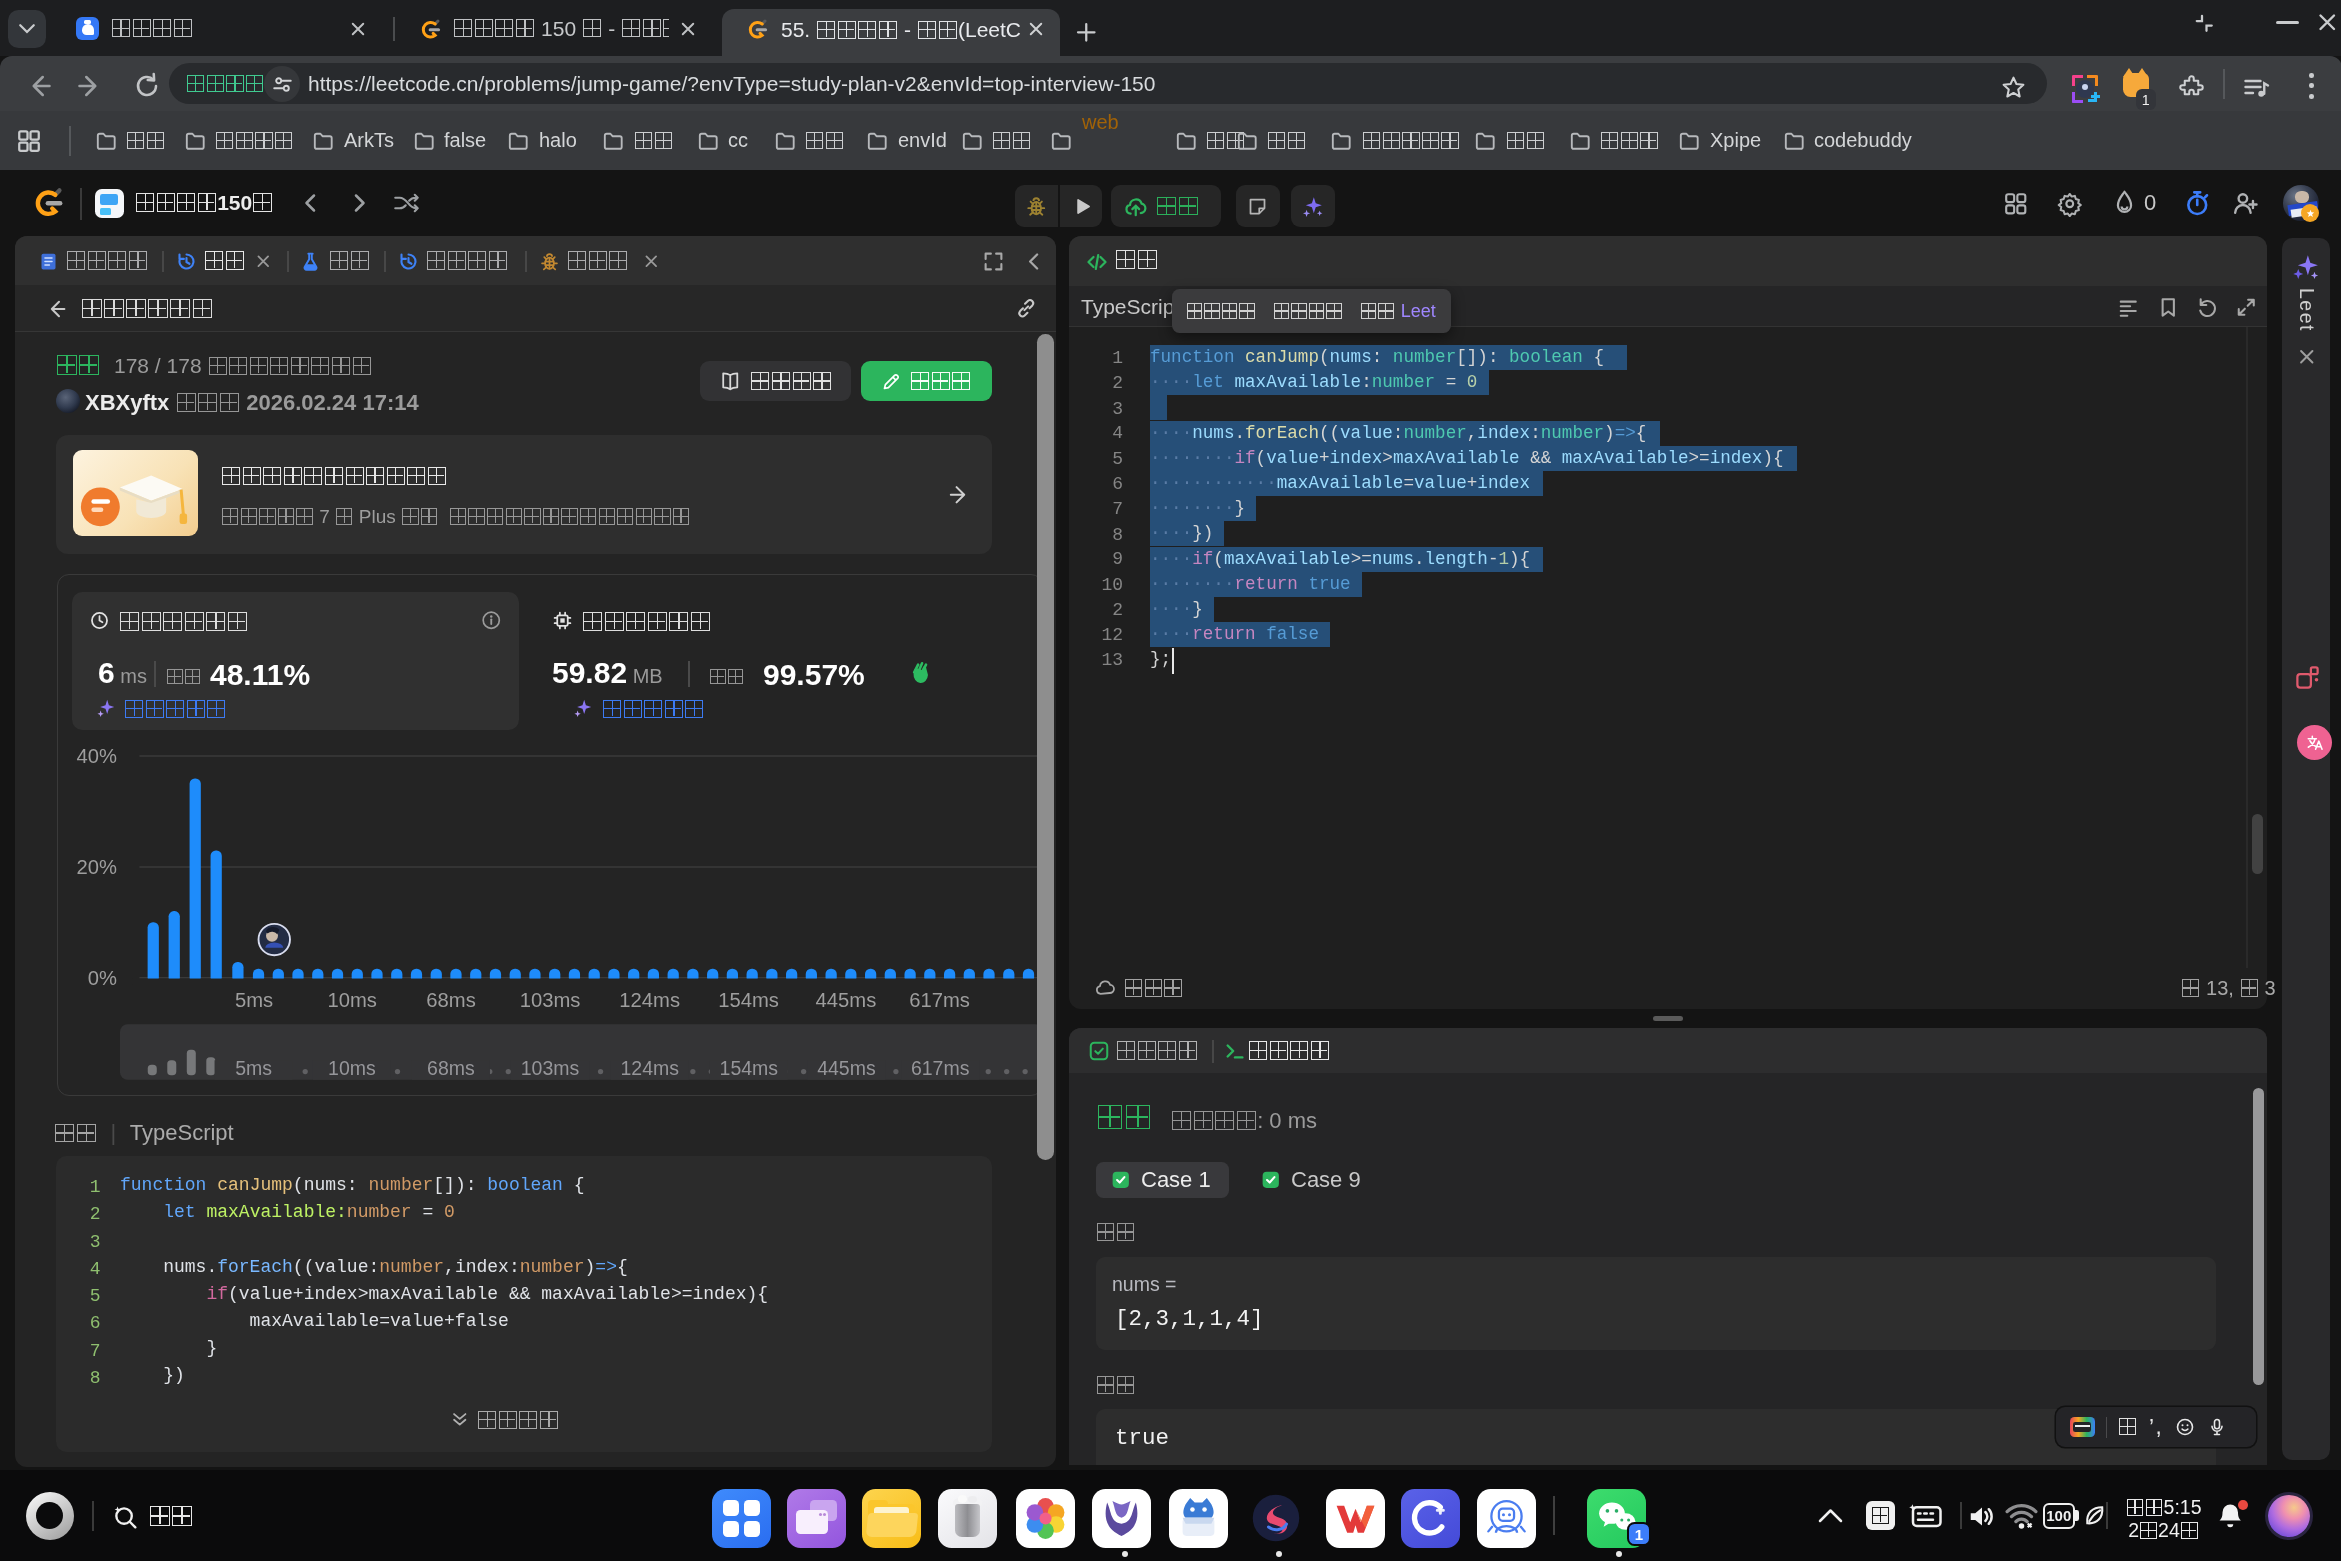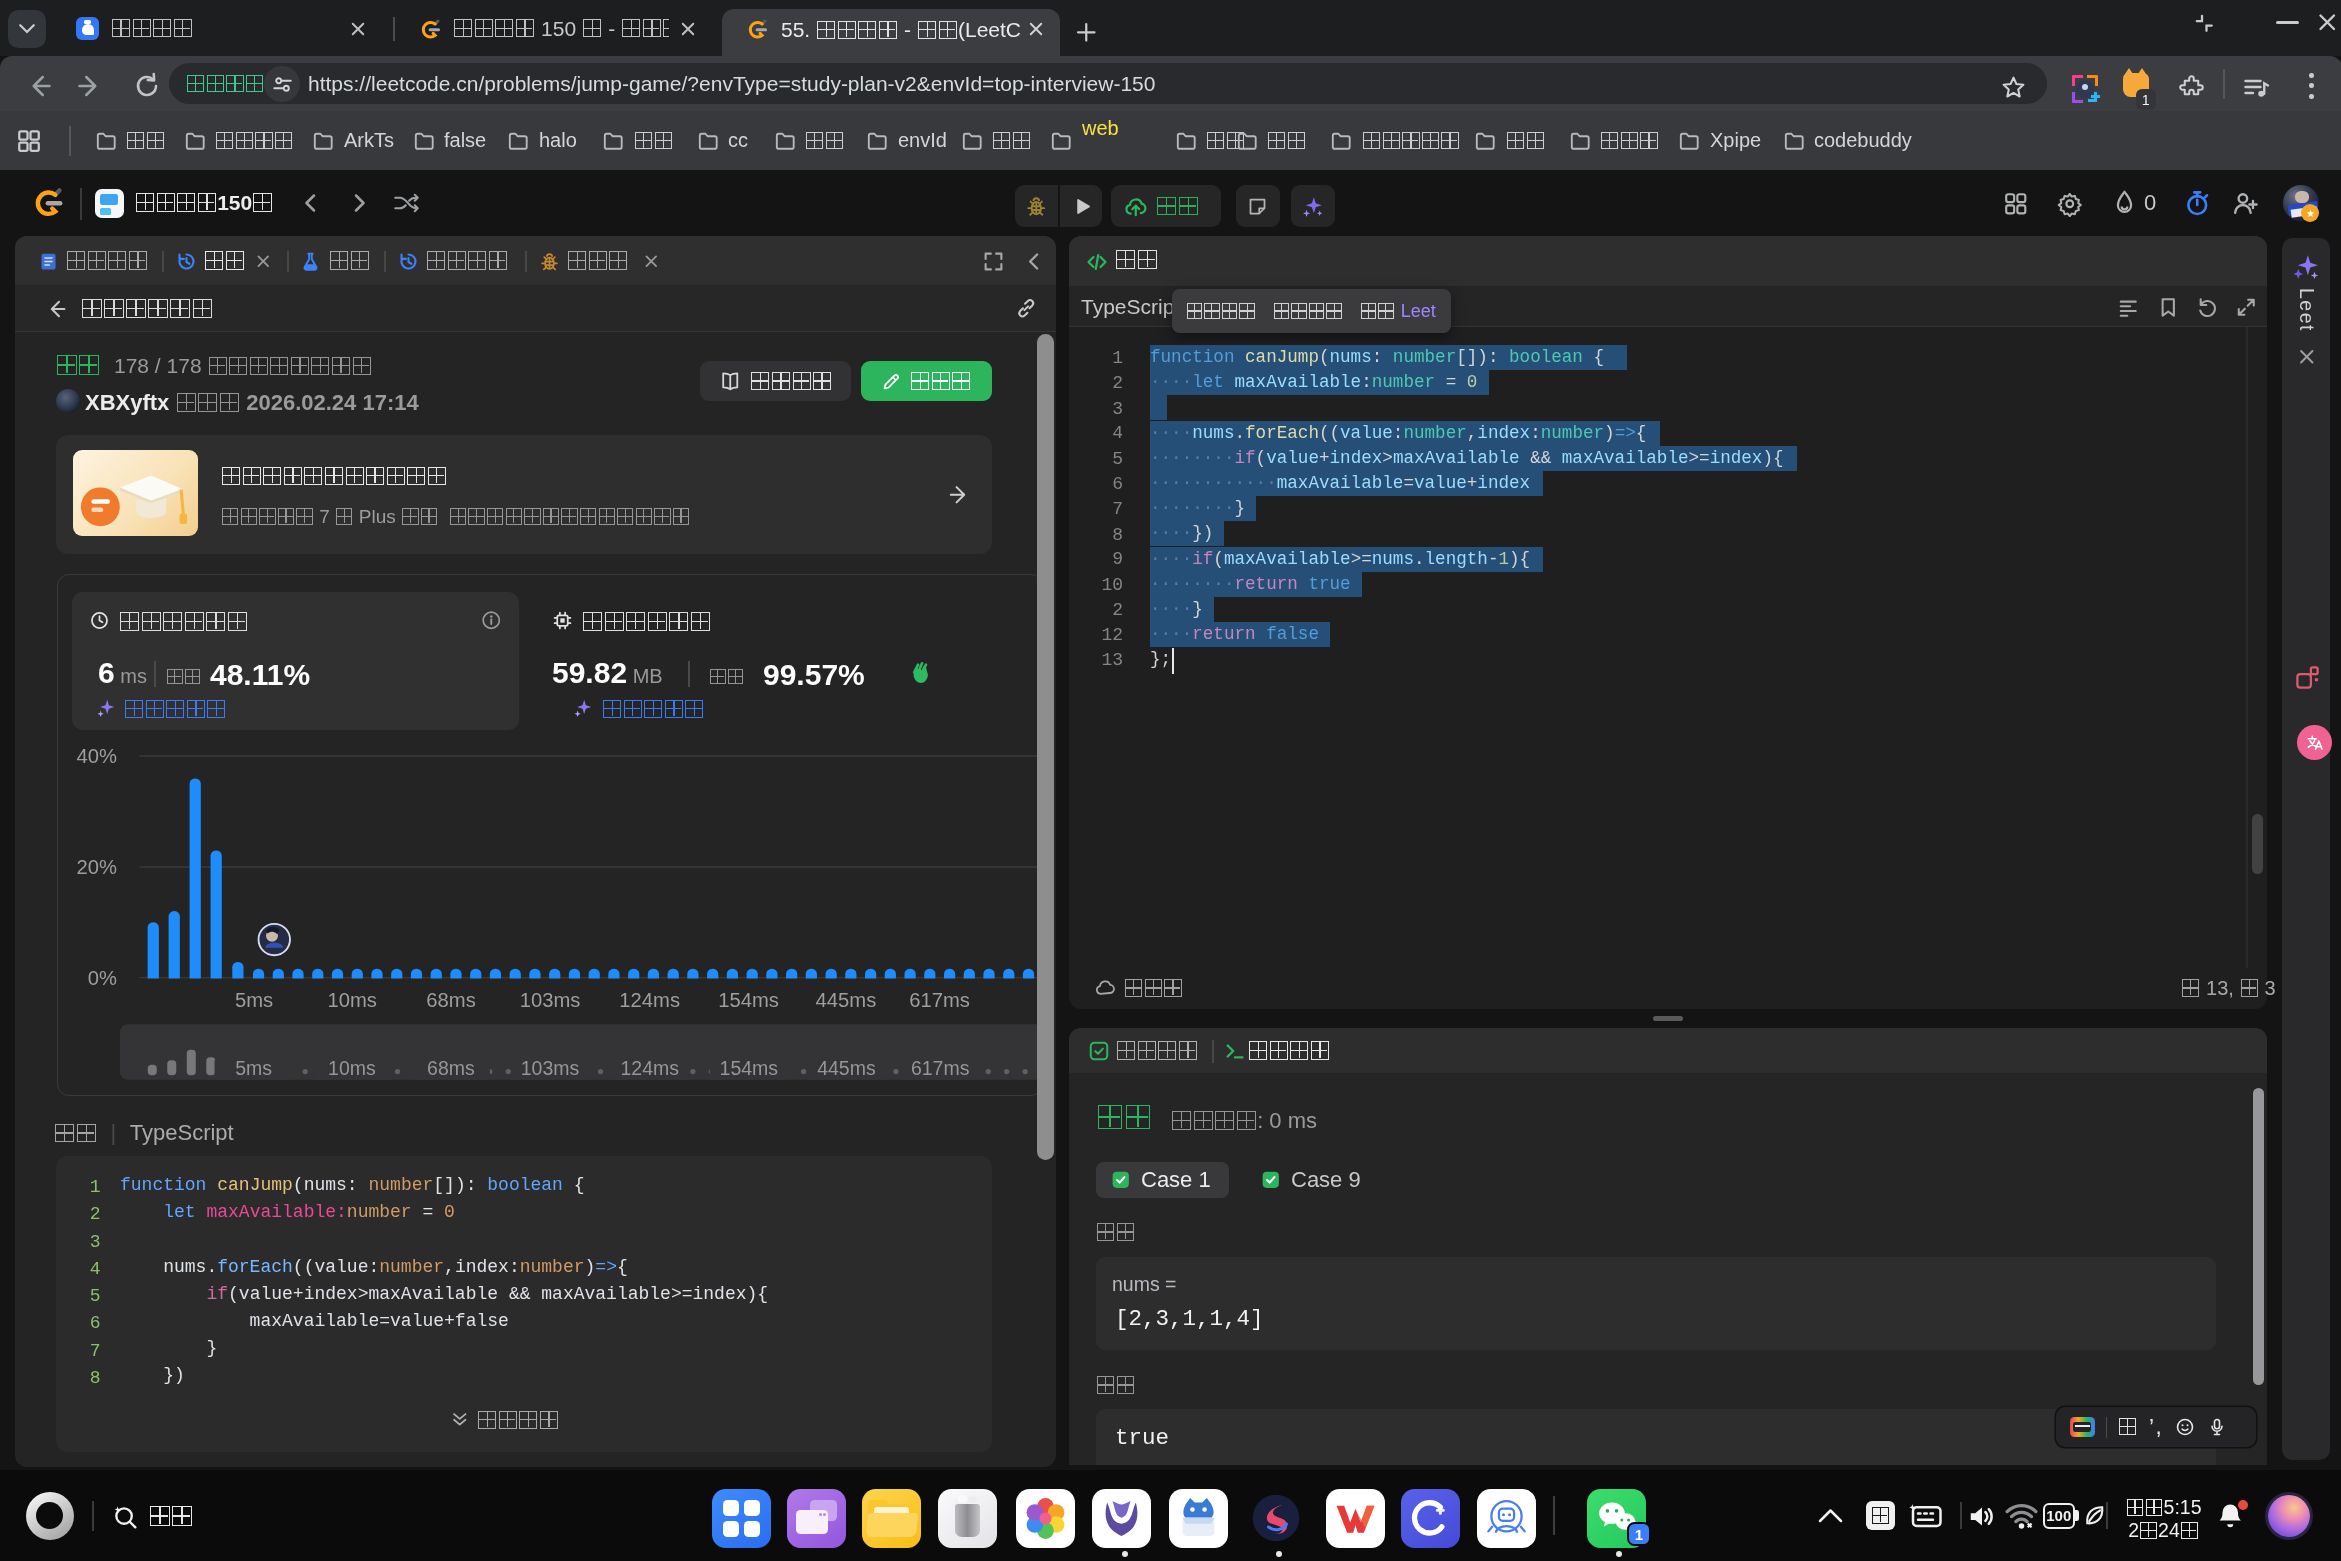--- a/index.html
+++ b/index.html
@@ -176,21 +176,21 @@
 <svg class="a" style="left:961px;top:130px" width="22.5" height="22.5" viewBox="0 0 24 24">
     <path d="M3 6 a2 2 0 0 1 2 -2 h4 l2.2 2.6 H19 a2 2 0 0 1 2 2 V18 a2 2 0 0 1 -2 2 H5 a2 2 0 0 1 -2 -2 Z" stroke="#b7b9bc" stroke-width="2" fill="none" stroke-linejoin="round"></path>
   </svg>
 <div class="a flex" style="left:992px;top:111px;height:59px;color:#d3d5d7;font-size:20px;white-space:nowrap">
     <i class="z"></i>
     <i class="z"></i>
   </div>
 <svg class="a" style="left:1050px;top:130px" width="22.5" height="22.5" viewBox="0 0 24 24">
     <path d="M3 6 a2 2 0 0 1 2 -2 h4 l2.2 2.6 H19 a2 2 0 0 1 2 2 V18 a2 2 0 0 1 -2 2 H5 a2 2 0 0 1 -2 -2 Z" stroke="#b7b9bc" stroke-width="2" fill="none" stroke-linejoin="round"></path>
   </svg>
-<div class="a flex" style="left:1082px;top:99px;height:59px;color:#fde047;font-size:20px;white-space:nowrap">web</div>
+<div class="a flex" style="left:1082px;top:93px;height:59px;color:#a16207;font-size:20px;white-space:nowrap">web</div>
 <svg class="a" style="left:1175px;top:130px" width="22.5" height="22.5" viewBox="0 0 24 24">
     <path d="M3 6 a2 2 0 0 1 2 -2 h4 l2.2 2.6 H19 a2 2 0 0 1 2 2 V18 a2 2 0 0 1 -2 2 H5 a2 2 0 0 1 -2 -2 Z" stroke="#b7b9bc" stroke-width="2" fill="none" stroke-linejoin="round"></path>
   </svg>
 <div class="a flex" style="left:1206px;top:111px;height:59px;color:#d3d5d7;font-size:20px;white-space:nowrap">
     <i class="z"></i>
     <i class="z"></i>
   </div>
 <svg class="a" style="left:1236px;top:130px" width="22.5" height="22.5" viewBox="0 0 24 24">
     <path d="M3 6 a2 2 0 0 1 2 -2 h4 l2.2 2.6 H19 a2 2 0 0 1 2 2 V18 a2 2 0 0 1 -2 2 H5 a2 2 0 0 1 -2 -2 Z" stroke="#b7b9bc" stroke-width="2" fill="none" stroke-linejoin="round"></path>
   </svg>
@@ -602,21 +602,21 @@
     <rect x="916" y="48" width="104" height="26" fill="#343436"></rect>
     <text x="968" y="68" fill="#96969a" font-size="26" font-family="Liberation Sans" text-anchor="middle">445ms</text>
     <rect x="1041" y="48" width="104" height="26" fill="#343436"></rect>
     <text x="1093" y="68" fill="#96969a" font-size="26" font-family="Liberation Sans" text-anchor="middle">617ms</text>
   </svg>
 <div class="a flex" style="left:54px;top:1118px;height:30px;font-size:22px;color:#ababab"><i class="z"></i><i class="z"></i><span style="color:#4a4a4a;margin:0 13.5px">|</span>TypeScript</div>
 <div class="a" style="left:56px;top:1156px;width:936px;height:296px;background:#2b2b2b;border-radius:10.5px"></div>
 <div class="a mono" style="left:75px;top:1177px;width:25.5px;font-size:18px;color:#8fbf6f;text-align:right">1</div>
 <div class="a mono" style="left:120px;top:1175px;font-size:18px;white-space:pre"><span style="color:#61a6fa">function</span><span style="color:#dfe2e7"> </span><span style="color:#e5c07b">canJump</span><span style="color:#dfe2e7">(nums: </span><span style="color:#d19a66">number</span><span style="color:#dfe2e7">[]): </span><span style="color:#61a6fa">boolean</span><span style="color:#dfe2e7"> {</span></div>
 <div class="a mono" style="left:75px;top:1204px;width:25.5px;font-size:18px;color:#8fbf6f;text-align:right">2</div>
-<div class="a mono" style="left:120px;top:1202px;font-size:18px;white-space:pre"><span style="color:#dfe2e7">    </span><span style="color:#61a6fa">let</span><span style="color:#ec4899"> maxAvailable:</span><span style="color:#d19a66">number</span><span style="color:#dfe2e7"> = </span><span style="color:#d19a66">0</span></div>
+<div class="a mono" style="left:120px;top:1202px;font-size:18px;white-space:pre"><span style="color:#dfe2e7">    </span><span style="color:#61a6fa">let</span><span style="color:#bef264"> maxAvailable:</span><span style="color:#d19a66">number</span><span style="color:#dfe2e7"> = </span><span style="color:#d19a66">0</span></div>
 <div class="a mono" style="left:75px;top:1232px;width:25.5px;font-size:18px;color:#8fbf6f;text-align:right">3</div>
 <div class="a mono" style="left:120px;top:1230px;font-size:18px;white-space:pre"></div>
 <div class="a mono" style="left:75px;top:1259px;width:25.5px;font-size:18px;color:#8fbf6f;text-align:right">4</div>
 <div class="a mono" style="left:120px;top:1257px;font-size:18px;white-space:pre"><span style="color:#dfe2e7">    nums.</span><span style="color:#79b8ff">forEach</span><span style="color:#dfe2e7">((value:</span><span style="color:#d19a66">number</span><span style="color:#dfe2e7">,index:</span><span style="color:#d19a66">number</span><span style="color:#dfe2e7">)</span><span style="color:#61a6fa">=&gt;</span><span style="color:#dfe2e7">{</span></div>
 <div class="a mono" style="left:75px;top:1286px;width:25.5px;font-size:18px;color:#8fbf6f;text-align:right">5</div>
 <div class="a mono" style="left:120px;top:1284px;font-size:18px;white-space:pre"><span style="color:#dfe2e7">        </span><span style="color:#d2699e">if</span><span style="color:#dfe2e7">(value+index&gt;maxAvailable &amp;&amp; maxAvailable&gt;=index){</span></div>
 <div class="a mono" style="left:75px;top:1313px;width:25.5px;font-size:18px;color:#8fbf6f;text-align:right">6</div>
 <div class="a mono" style="left:120px;top:1311px;font-size:18px;white-space:pre"><span style="color:#dfe2e7">            maxAvailable=value+false</span></div>
 <div class="a mono" style="left:75px;top:1341px;width:25.5px;font-size:18px;color:#8fbf6f;text-align:right">7</div>
 <div class="a mono" style="left:120px;top:1338px;font-size:18px;white-space:pre"><span style="color:#dfe2e7">        }</span></div>

